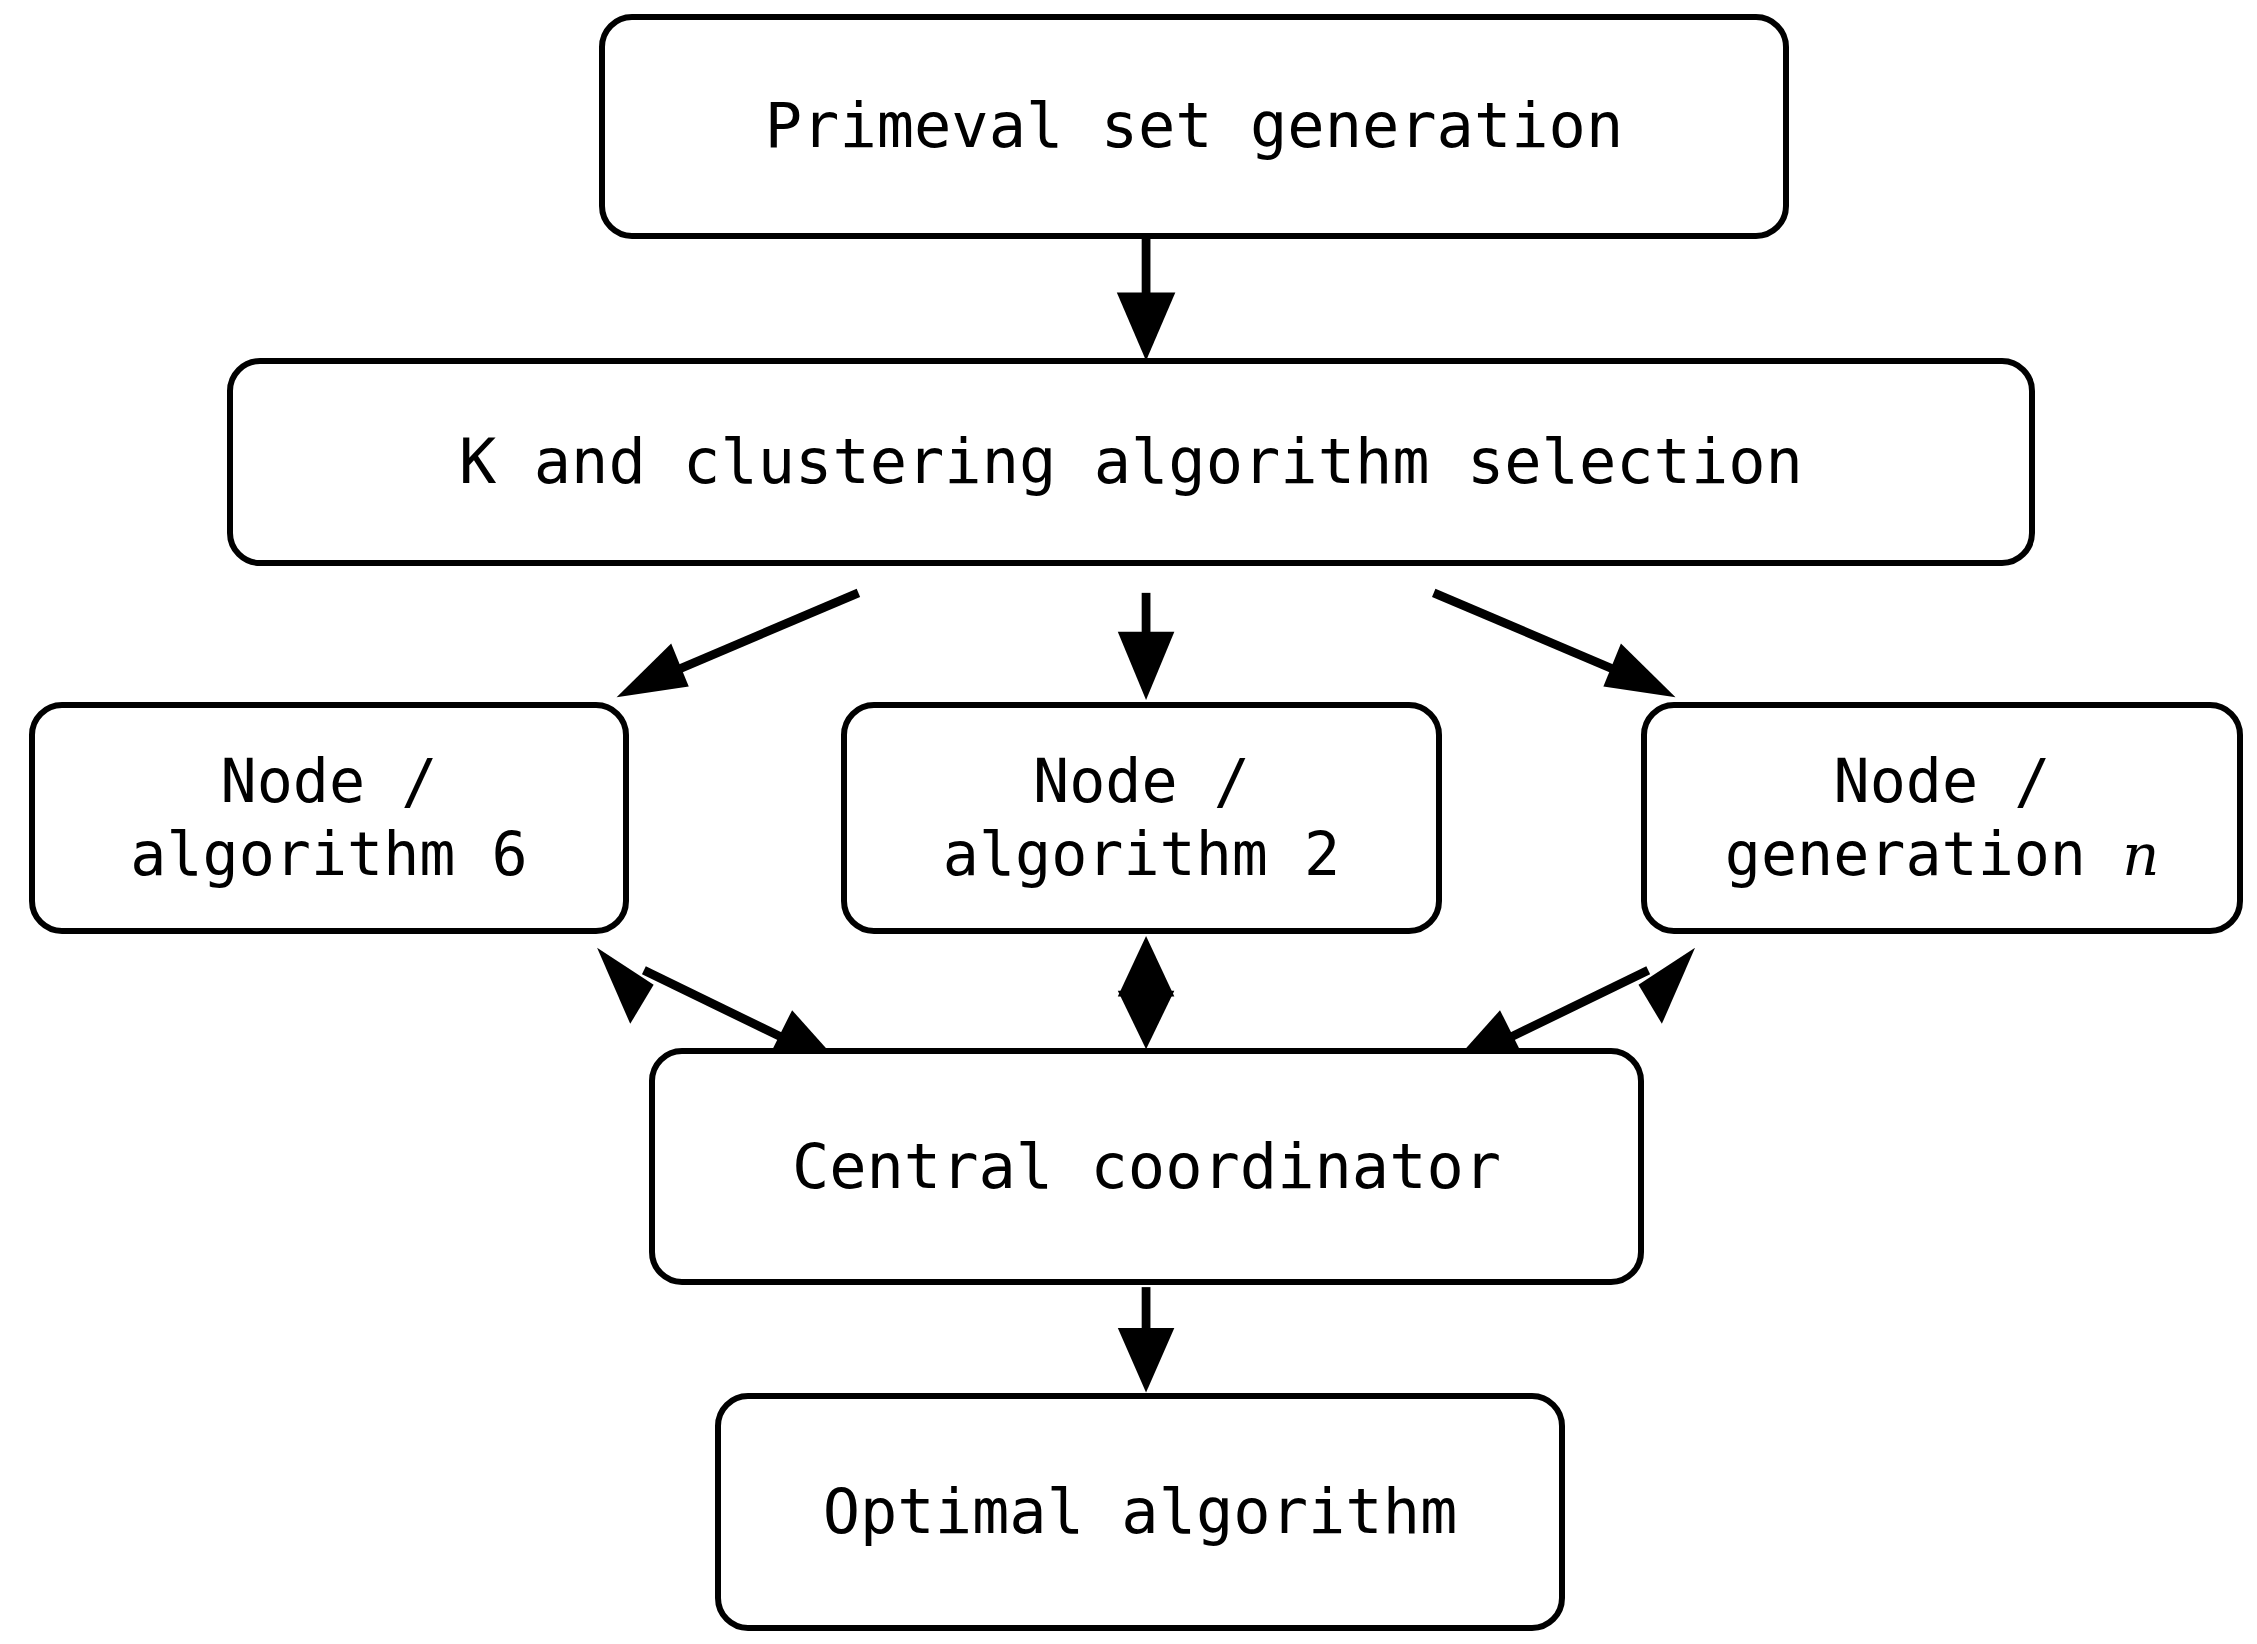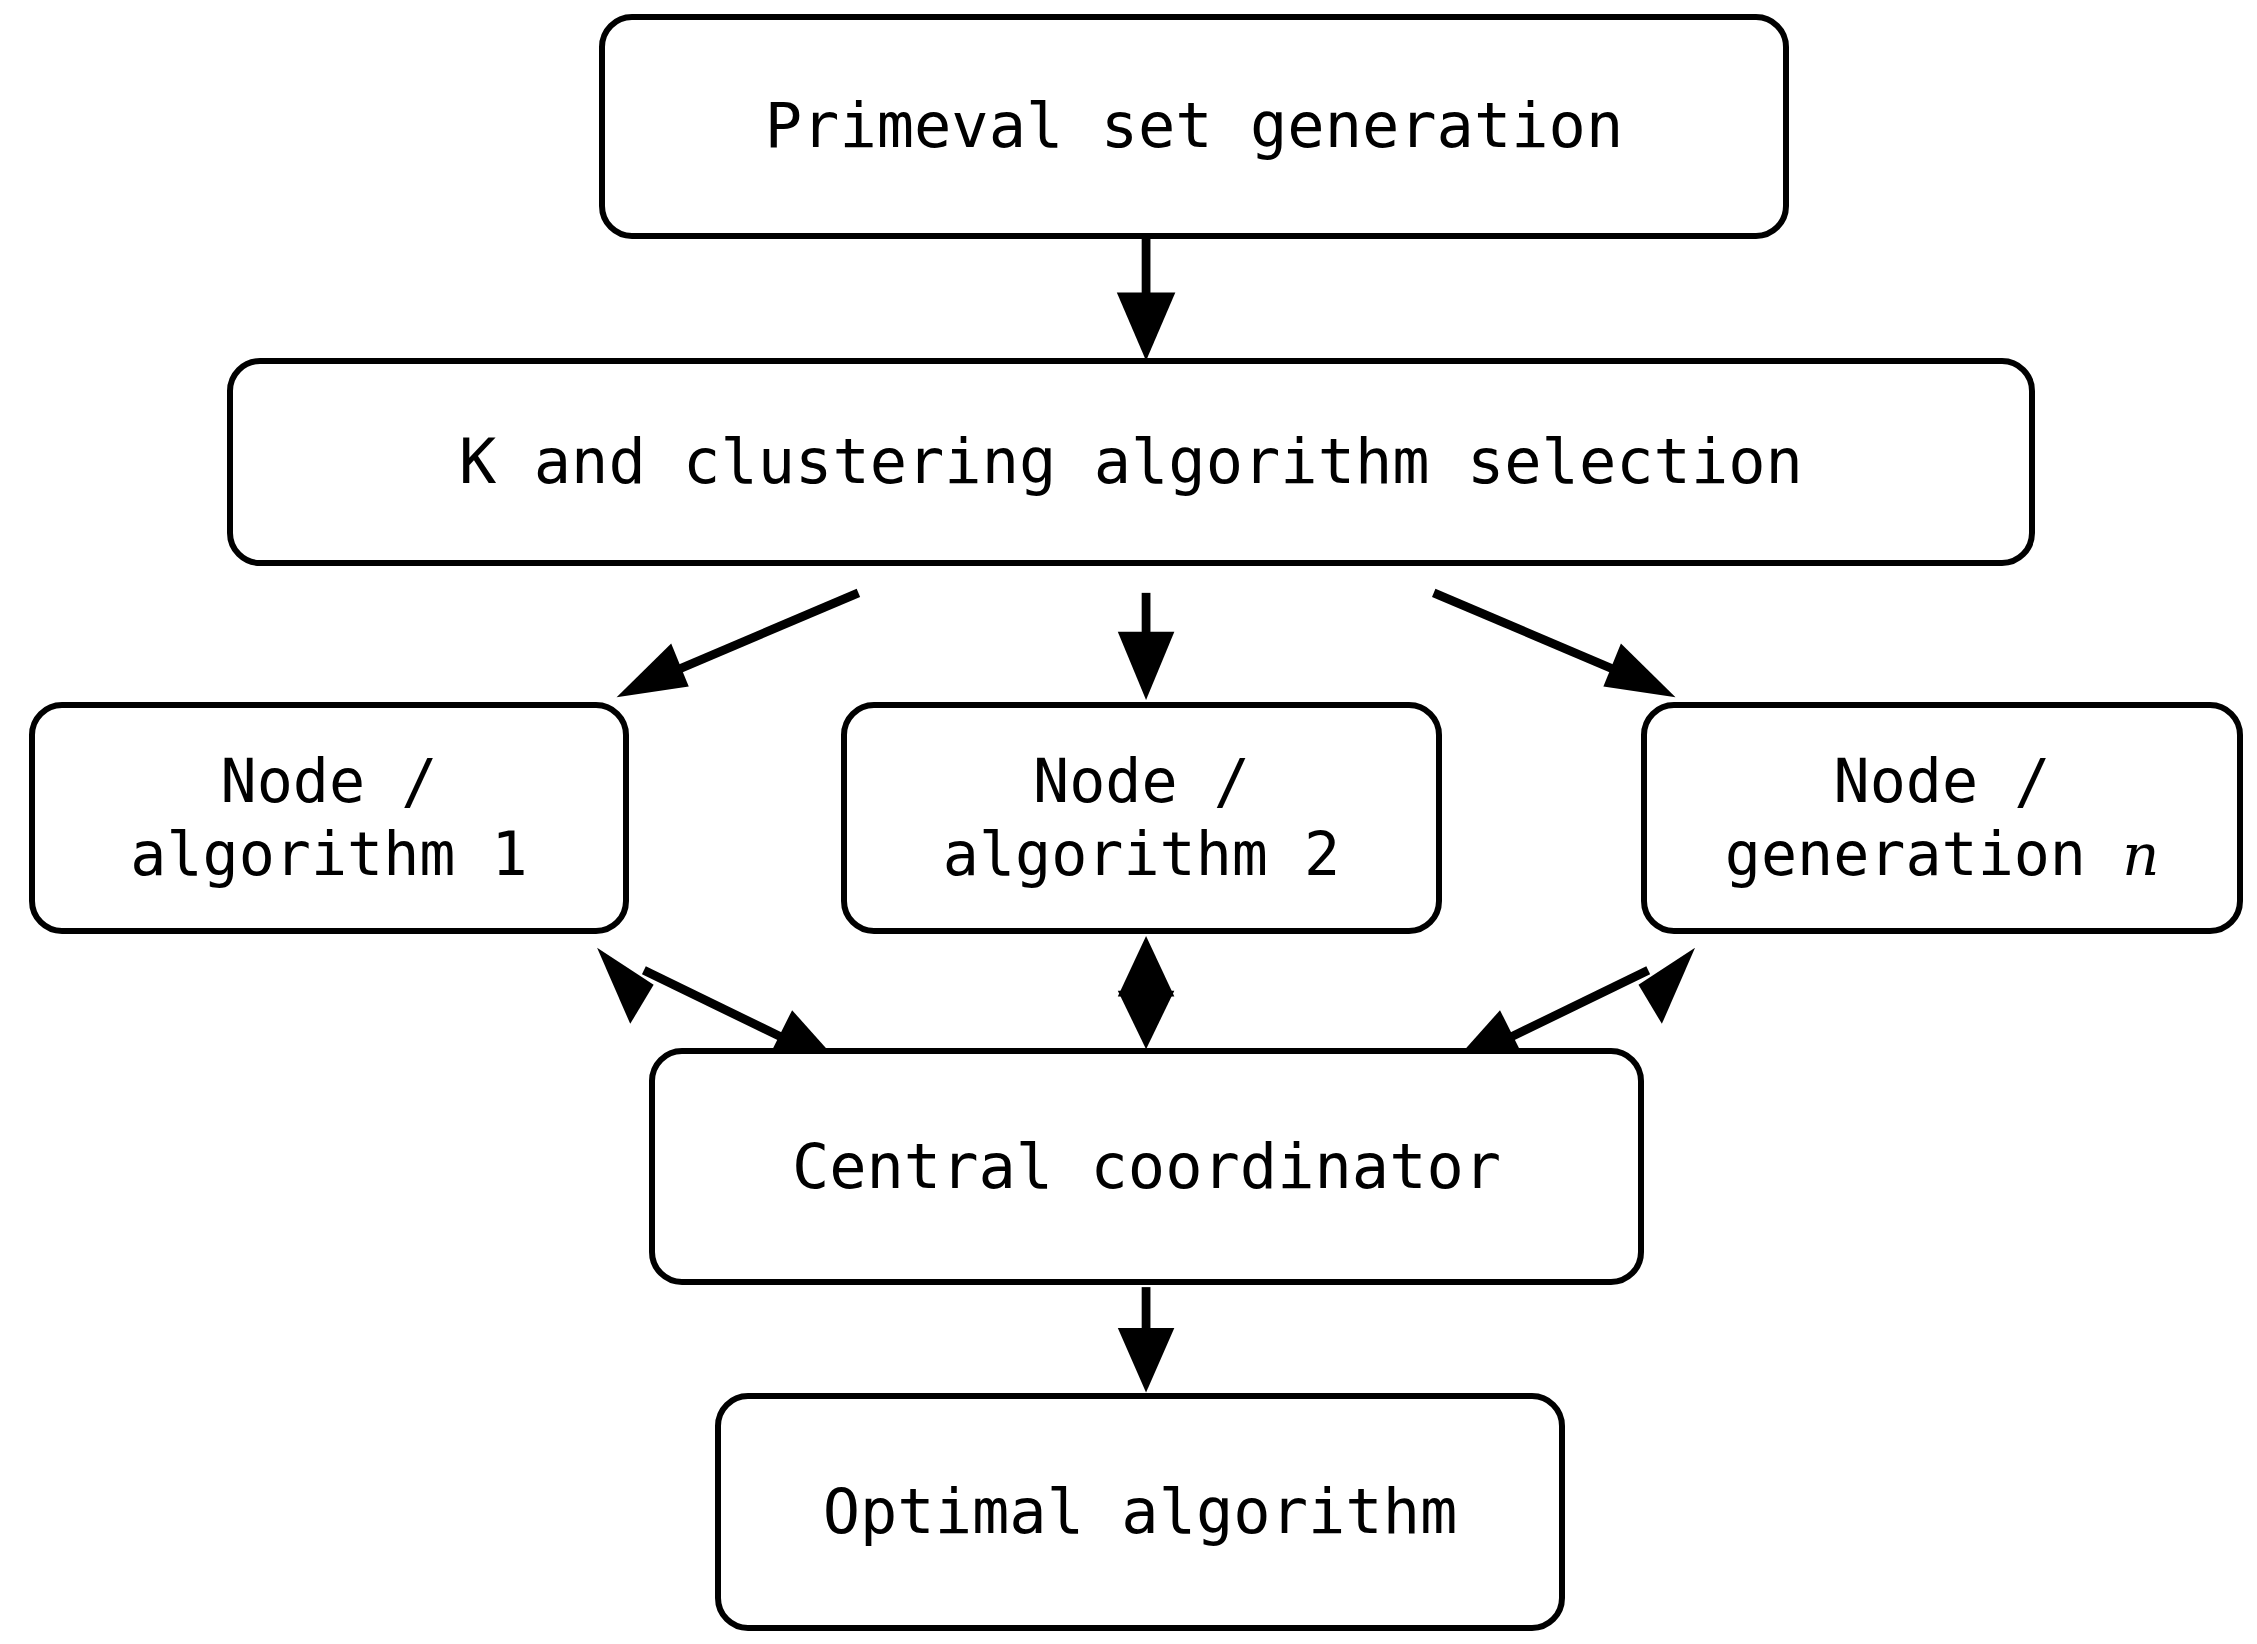--- a/index.html
+++ b/index.html
@@ -119,21 +119,21 @@
 
   <div class="node-box" id="box-primeval">
     <span class="label">Primeval set generation</span>
   </div>
 
   <div class="node-box" id="box-kselect">
     <span class="label">K and clustering algorithm selection</span>
   </div>
 
   <div class="node-box" id="box-node-1">
-    <span class="label"><span>Node /</span><br><span>algorithm 1</span></span>
+    <span class="label"><span>Node /</span><br><span>algorithm 6</span></span>
   </div>
 
   <div class="node-box" id="box-node-2">
     <span class="label"><span>Node /</span><br><span>algorithm 2</span></span>
   </div>
 
   <div class="node-box" id="box-node-n">
     <span class="label"><span>Node /</span><br><span>generation </span><span class="math-italic">n</span></span>
   </div>
 

